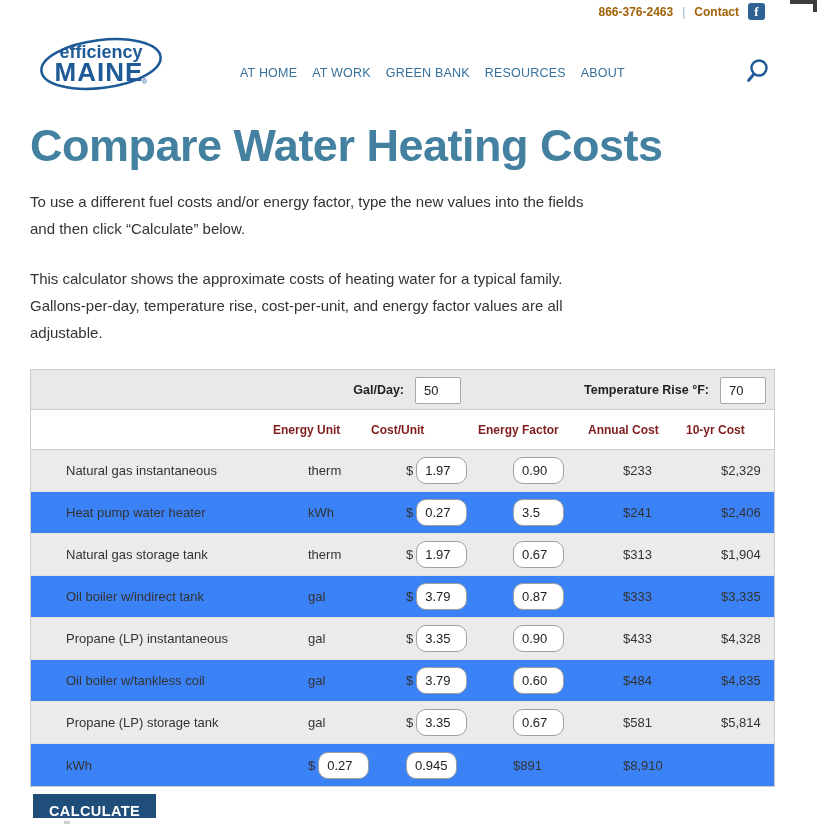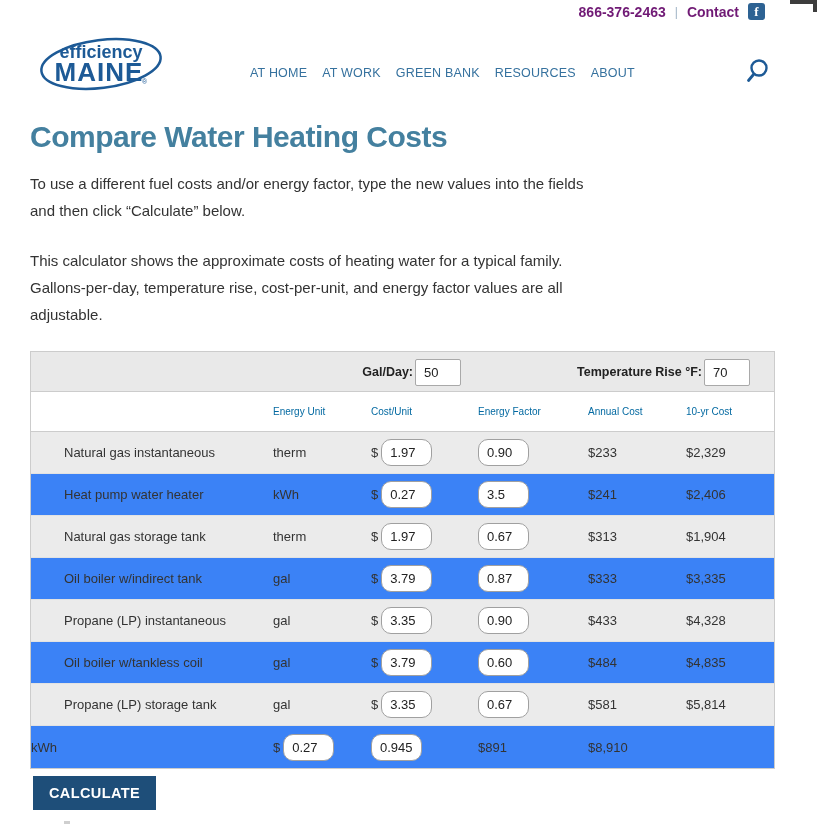--- a/index.html
+++ b/index.html
@@ -3,70 +3,70 @@
 <meta charset="utf-8">
 <style>
   * { box-sizing: border-box; margin: 0; padding: 0; }
   html,body { width: 817px; height: 829px; background:#fff; overflow:hidden;
     font-family: "Liberation Sans", sans-serif; }
   .page { position:relative; width:817px; height:829px; background:#fff; }
 
   
   .topbar { display:flex; justify-content:flex-end; align-items:center;
     padding:3px 52px 2px 0; gap:9px; height:22px; }
-  .topbar a { text-decoration:none; color:#701a75; font-weight:bold; font-size:14px; }
+  .topbar a { text-decoration:none; color:#a16207; font-weight:bold; font-size:12px; }
   .topbar .divider { color:#9fb3c4; font-size:12px; }
   .fb-icon { width:17px; height:17px; background:#2d6293; border-radius:3px;
     color:#fff; font-weight:bold; font-size:13px; text-align:center; line-height:17px;
     font-family:"Liberation Serif", serif; cursor:pointer; }
   .corner-frag-h { position:absolute; top:0; right:0; width:27px; height:4px; background:#3d3d3d; }
   .corner-frag-v { position:absolute; top:0; right:0; width:4px; height:12px; background:#3d3d3d; }
 
   
   header { position:relative; height:78px; }
   .logo { position:absolute; left:38px; top:10px; width:126px; height:64px; cursor:pointer; }
-  nav { position:absolute; left:250px; top:44px; display:flex; gap:15px; }
+  nav { position:absolute; left:240px; top:44px; display:flex; gap:15px; }
   nav a { color:#35719e; font-size:12.5px; text-decoration:none; letter-spacing:.2px; }
   .search-btn { position:absolute; left:746px; top:36px; width:24px; height:26px; cursor:pointer; }
 
   
   main { margin-left:30px; width:745px; position:relative; }
-  h1 { color:#44809f; font-size:30px; font-weight:bold; letter-spacing:-0.5px;
+  h1 { color:#44809f; font-size:45px; font-weight:bold; letter-spacing:-0.5px;
     margin-top:20px; margin-bottom:16px; }
   .intro { color:#333; font-size:15px; line-height:27px; max-width:565px; margin-bottom:23px; }
 
   
   .calc-table { border:1px solid #ccc; margin-top:8px; }
   .band { position:relative; height:40px; background:#e9e9e9; border-bottom:1px solid #ccc; }
-  .band .pair { position:absolute; top:0; height:40px; display:flex; align-items:center; gap:2px; }
+  .band .pair { position:absolute; top:0; height:40px; display:flex; align-items:center; gap:11px; }
   .band .pair label { font-size:12.5px; font-weight:bold; color:#222; }
   .band .pair input { width:46px; height:27px; border:1px solid #a9a9a9; border-radius:2px;
     font-size:13px; padding-left:8px; color:#222; background:#fff; }
   .pair-gal { right:313px; }
-  .pair-temp { right:24px;justify-content:flex-end; }
+  .pair-temp { right:8px;justify-content:flex-end; }
 
   .grid-row { display:grid; grid-template-columns:242px 98px 107px 110px 98px 90px; align-items:center; }
   .cols-header { height:40px; background:#fff; border-bottom:1px solid #ccc; }
-  .cols-header .cell { font-size:10px; font-weight:normal; color:#0369a1; }
+  .cols-header .cell { font-size:12px; font-weight:bold; color:#7f1d1d; }
   .cell { text-align:left; }
   .c-name { padding-left:33px; }
 
   .row { height:42px; border-bottom:1px solid #e2e2e2; background:#3b82f6; }
   .row:nth-child(odd) { background:#ebebeb; }
   .row:last-child { border-bottom:none; }
-  .row .cell { font-size:13px; color:#333; }
+  .row .cell { font-size:13px; color:#333;padding-left:35px; }
   .c-cost { display:flex; align-items:center; }
   .dollar { font-size:13px; color:#333; margin-right:3px; }
   .row input { width:51px; height:27px; border:1px solid #a0a0a0; border-radius:10px;
     font-size:13px; padding-left:8px; color:#222; background:#fff; }
 
   
   .buttons { display:flex; gap:21px; margin-top:7px; margin-left:3px; }
   .btn { background:#1e4e79; color:#fff; border:none; font-weight:bold; font-size:14.5px;
-    letter-spacing:.4px; padding:9px 16px; height:34px; cursor:pointer;
+    letter-spacing:.4px; padding:9px 16px; height:24px; cursor:pointer;
     font-family:"Liberation Sans", sans-serif; }
   .chart-fragment { position:absolute; left:64px; top:821px; width:6px; height:3px; background:#cfcfcf; }
 </style>
 </head>
 <body>
 
 <div class="page">
   <div class="corner-frag-h"></div>
   <div class="corner-frag-v"></div>
 

